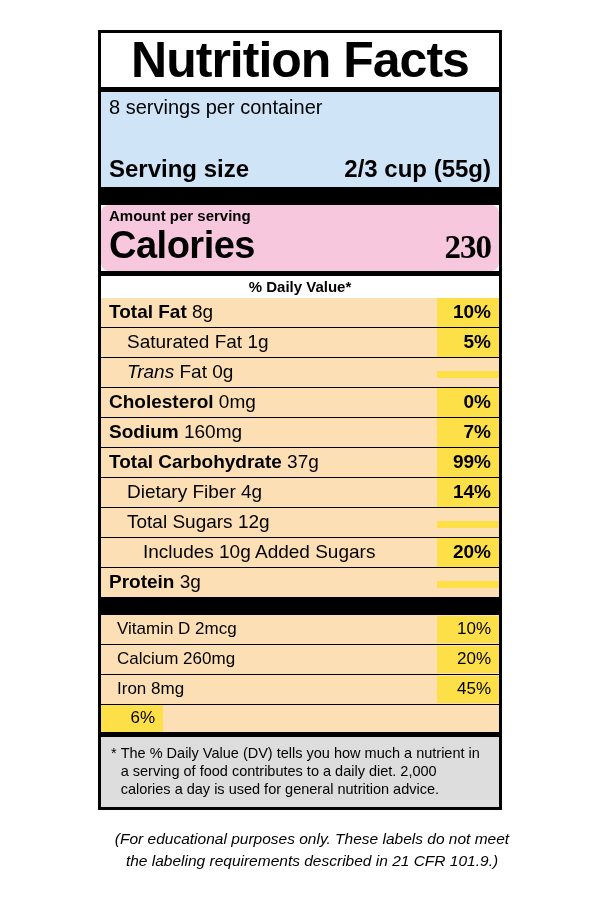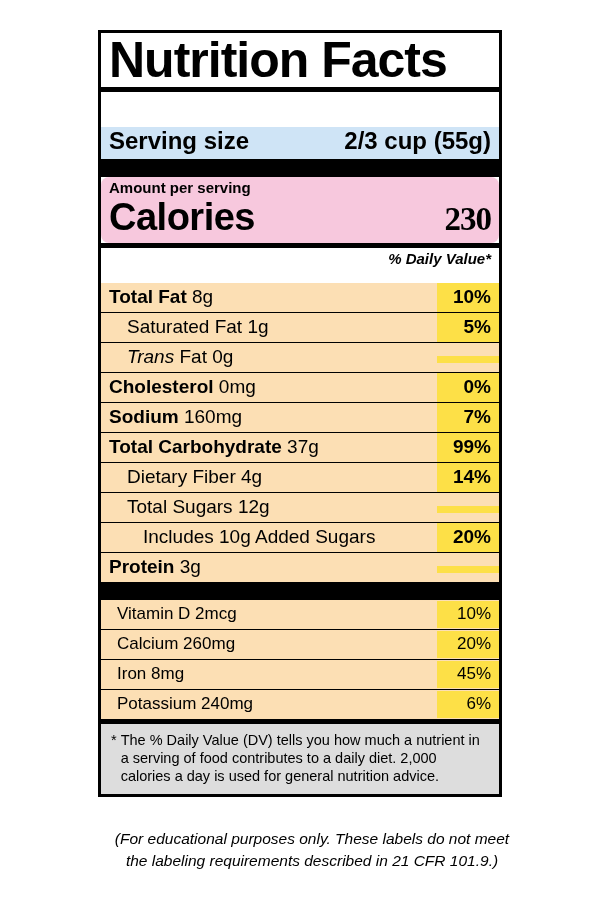--- a/index.html
+++ b/index.html
@@ -32,20 +32,21 @@
   }
 
   
   .title {
     font-size: 50px;
     font-weight: bold;
     line-height: 0.95;
     letter-spacing: -1px;
     padding: 4px 8px 2px 8px;
     white-space: nowrap;
+    text-align: center;
   }
   .rule-med  { border-top: 5px solid #000; }
   .rule-thick{ height: 18px; background: #000; }
 
   
   .servings-block { background: #cfe4f6; }
   .servings-count {
     font-size: 20px;
     padding: 4px 8px 1px 8px;
   }
@@ -80,26 +81,25 @@
   .calories-value {
     font-size: 33px;
     font-weight: bold;
     letter-spacing: -1px;
     font-family: Liberation Serif, serif;
   }
 
   
   .dv-header {
     display: flex;
-    justify-content: flex-end;
+    justify-content: center;
     font-size: 15px;
     font-weight: bold;
-    padding: 2px 8px 16px 8px;
+    padding: 2px 8px 3px 8px;
     background: #fff;
-    font-style: italic;
   }
 
   
   .nutrient-area { position: relative; }
   .nutrient-row {
     display: flex;
     align-items: baseline;
     font-size: 19px;
     border-top: 1px solid #000;
     background: #fcdfb4;
@@ -158,20 +158,21 @@
 
 <div class="page">
 
   <div class="label">
 
     <div class="title">Nutrition Facts</div>
 
     <div class="rule-med"></div>
 
     <div class="servings-block">
+      <div class="servings-count">8 servings per container</div>
       <div class="serving-size">
         <span>Serving size</span>
         <span>2/3 cup (55g)</span>
       </div>
     </div>
 
     <div class="rule-thick"></div>
 
     <div class="calories-block">
       <div class="amount-per">Amount per serving</div>
@@ -254,21 +255,20 @@
         <span class="left">Calcium 260mg</span>
         <span class="right">20%</span>
       </div>
 
       <div class="nutrient-row vit-row">
         <span class="left">Iron 8mg</span>
         <span class="right">45%</span>
       </div>
 
       <div class="nutrient-row vit-row">
-        <span class="left">Potassium 240mg</span>
         <span class="right">6%</span>
       </div>
 
     </div>
 
     <div class="footnote">
       <span class="star">*</span>
       <span class="txt">The % Daily Value (DV) tells you how much a nutrient in a serving of food contributes to a daily diet. 2,000 calories a day is used for general nutrition advice.</span>
     </div>
 

